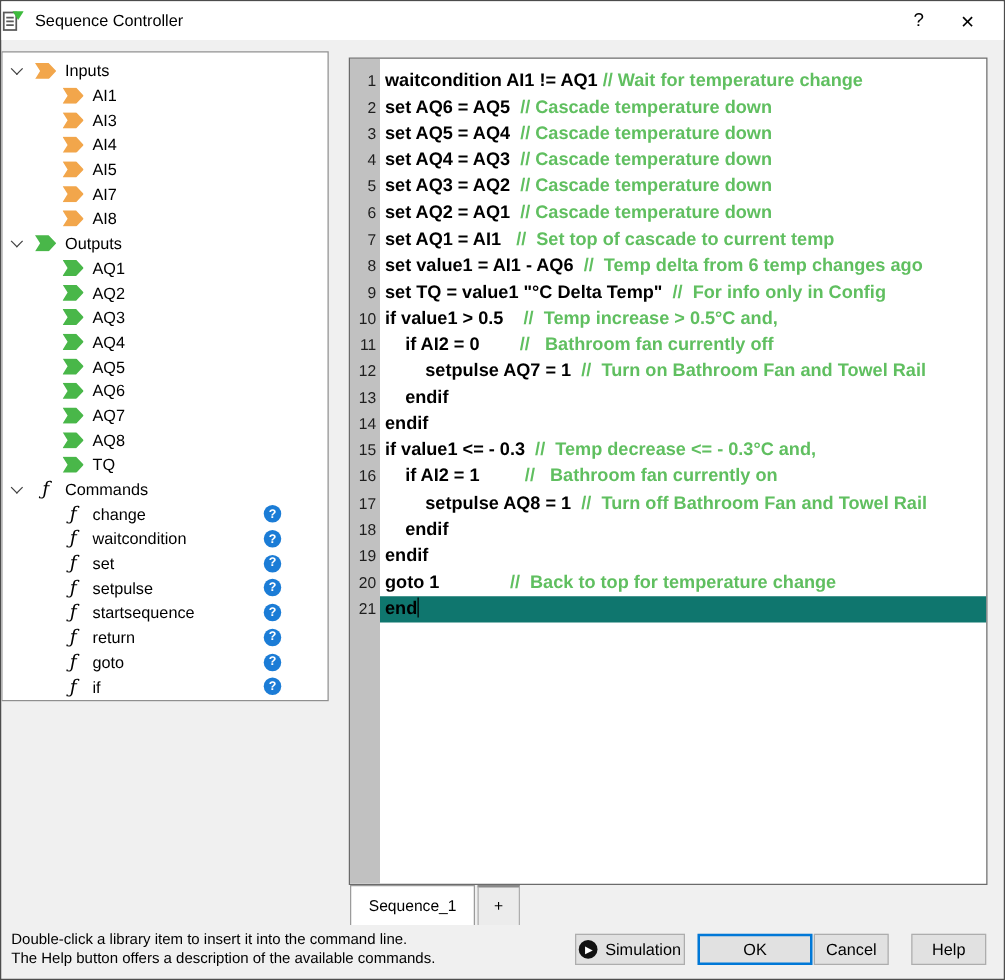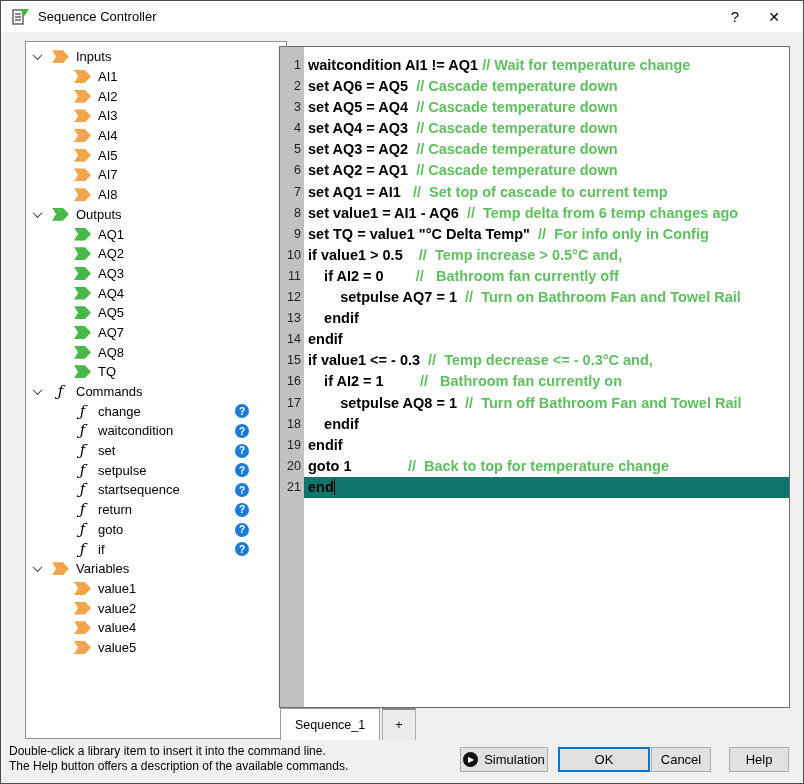--- a/index.html
+++ b/index.html
@@ -5,33 +5,33 @@
   * { box-sizing: border-box; margin: 0; padding: 0; }
   html,body { background:#d0d0d0; }
   body { font-family: "Liberation Sans", sans-serif; }
   .window {
     position: relative; width: 804px; height: 784px;
     background: #f0f0f0; border: 1px solid #4c4c4c; overflow: hidden;
   }
   
   .titlebar {
     position: absolute; top:0; left:0; right:0; height:31px;
-    background:#ffffff; display:flex; align-items:center; padding-left:10px;
+    background:#ffffff; display:flex; align-items:center; padding-left:0;
   }
   .app-icon { width:18px; height:18px; margin-right:9px; flex:0 0 auto; }
   .title { font-size:13px; color:#000; }
   .tb-btn {
     position:absolute; top:0; height:31px; display:flex;
     align-items:center; justify-content:center; color:#000; cursor:default;
   }
   .tb-help { left:717px; width:34px; font-size:15px; }
   .tb-close { left:753px; width:40px; font-size:14px; }
   
   .tree {
-    position:absolute; left:24px; top:40px; width:262px; height:698px;
+    position:absolute; left:0; top:40px; width:262px; height:520px;
     background:#ffffff; border:1px solid #8f8f8f; padding-top:5px; overflow:hidden;
   }
   .trow { position:relative; height:19.7px; display:flex; align-items:center; font-size:13px; color:#000; }
   .trow.header { padding-left:8px; }
   .trow.item   { padding-left:48px; }
   .chev {
     width:7px; height:7px; border-right:1.6px solid #3f3f3f; border-bottom:1.6px solid #3f3f3f;
     transform: rotate(45deg) translate(-1px,-1px); margin-right:11px; flex:0 0 auto;
   }
   .icon { flex:0 0 auto; margin-right:7px; }
@@ -116,24 +116,20 @@
         <span class="chev"></span>
         <span class="icon flag flag-orange"></span>
         <span class="tlabel">Inputs</span>
       </div>
       <div class="trow item">
         <span class="icon flag flag-orange"></span>
         <span class="tlabel">AI1</span>
       </div>
       <div class="trow item">
         <span class="icon flag flag-orange"></span>
-        <span class="tlabel">AI2</span>
-      </div>
-      <div class="trow item">
-        <span class="icon flag flag-orange"></span>
         <span class="tlabel">AI3</span>
       </div>
       <div class="trow item">
         <span class="icon flag flag-orange"></span>
         <span class="tlabel">AI4</span>
       </div>
       <div class="trow item">
         <span class="icon flag flag-orange"></span>
         <span class="tlabel">AI5</span>
       </div>
@@ -162,20 +158,24 @@
         <span class="icon flag flag-green"></span>
         <span class="tlabel">AQ3</span>
       </div>
       <div class="trow item">
         <span class="icon flag flag-green"></span>
         <span class="tlabel">AQ4</span>
       </div>
       <div class="trow item">
         <span class="icon flag flag-green"></span>
         <span class="tlabel">AQ5</span>
+      </div>
+      <div class="trow item">
+        <span class="icon flag flag-green"></span>
+        <span class="tlabel">AQ6</span>
       </div>
       <div class="trow item">
         <span class="icon flag flag-green"></span>
         <span class="tlabel">AQ7</span>
       </div>
       <div class="trow item">
         <span class="icon flag flag-green"></span>
         <span class="tlabel">AQ8</span>
       </div>
       <div class="trow item">

